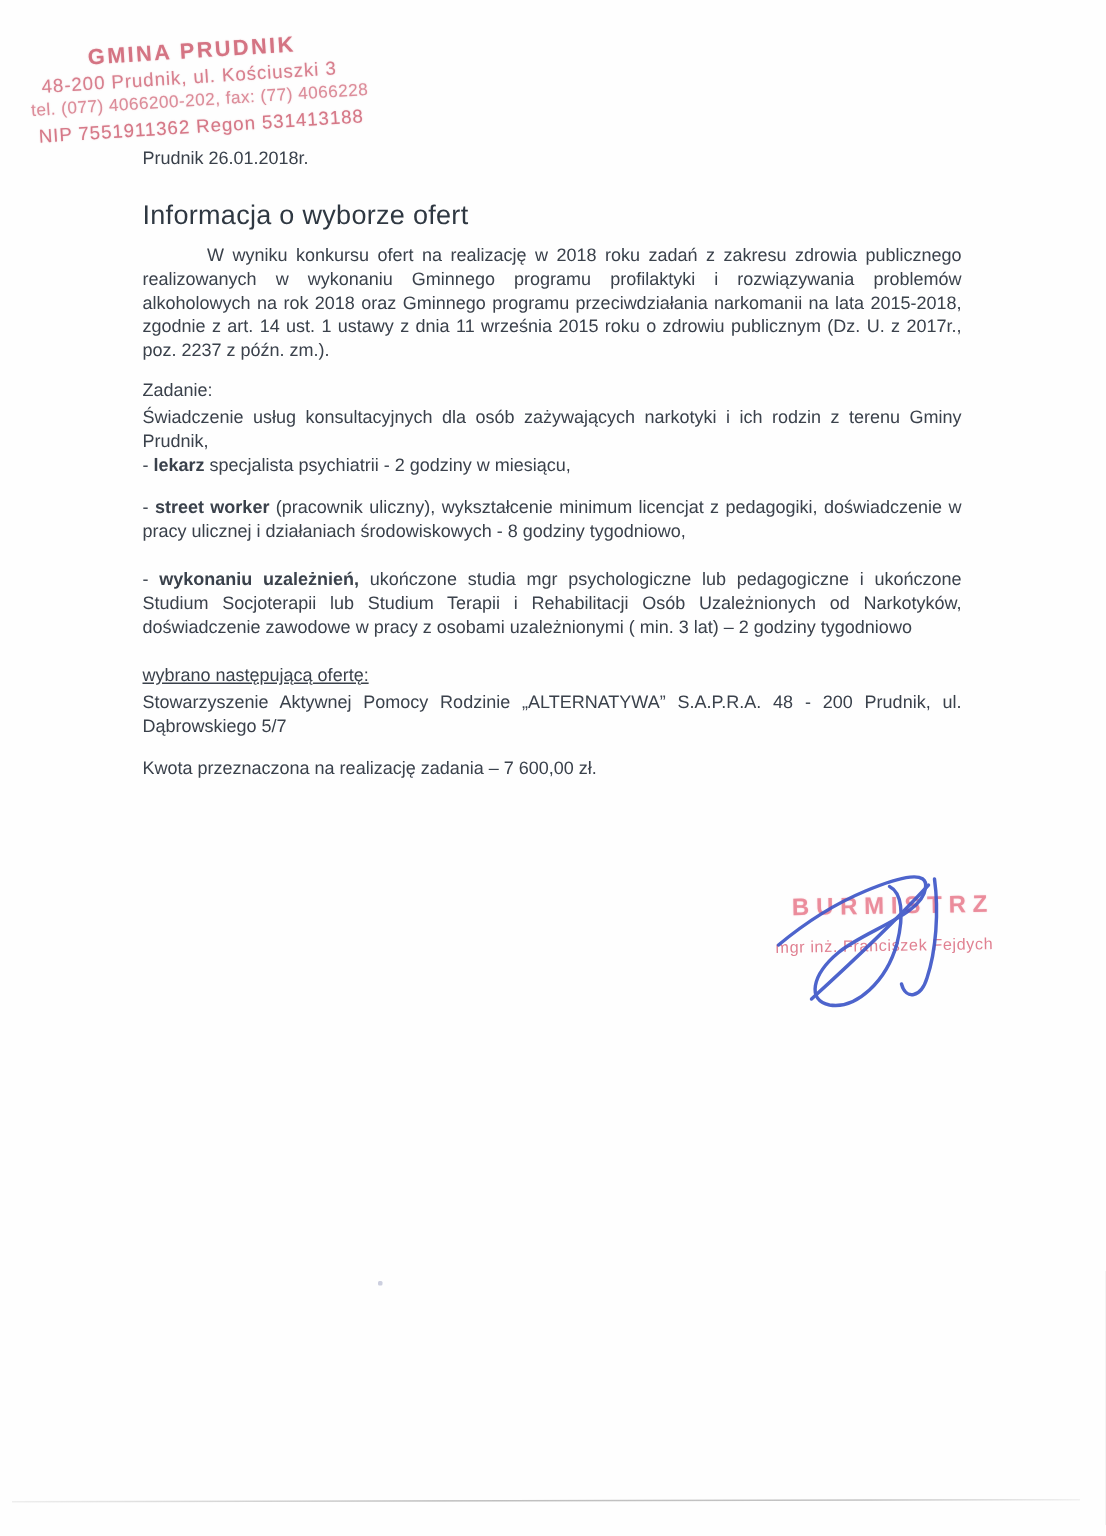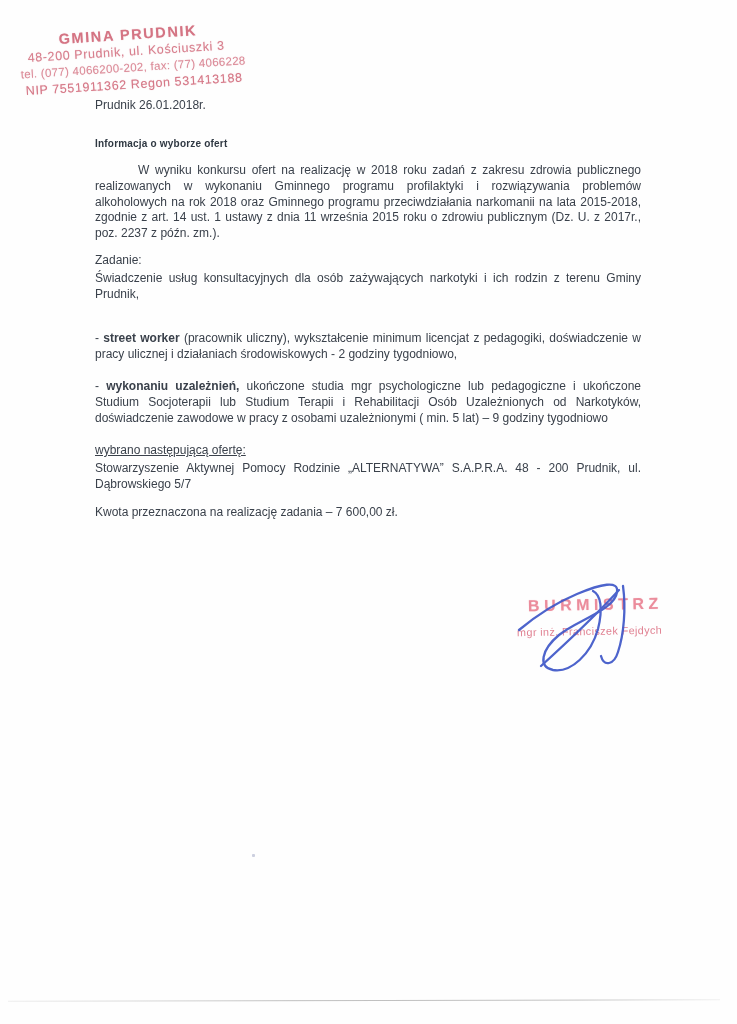--- a/index.html
+++ b/index.html
@@ -20,21 +20,21 @@
     line-height:16.5px;
     user-select:none;
   }
   .hstamp .l1{font-weight:bold;font-size:14.5px;letter-spacing:1.6px;padding-left:40px;opacity:.88;}
   .hstamp .l2{font-size:12.5px;letter-spacing:.6px;padding-left:8px;opacity:.8;}
   .hstamp .l3{font-size:11.5px;letter-spacing:.3px;padding-left:0;opacity:.72;}
   .hstamp .l4{font-size:12.5px;letter-spacing:.6px;padding-left:4px;opacity:.85;}
   
   .col{position:absolute;left:95px;width:546px;font-size:12px;line-height:15.8px;}
   .date{top:98px;text-align:right;}
-  .title{top:136px;text-align:center;font-weight:bold;font-size:10px;color:#2f3842;letter-spacing:.2px;}
+  .title{top:136px;text-align:center;font-weight:normal;font-size:18px;color:#2f3842;letter-spacing:.2px;}
   p.blk{margin:0;text-align:justify;}
   .intro{top:163px;text-indent:43px;}
   .zadanie{top:253px;}
   .taskdesc{top:271px;}
   .lekarz{top:303px;}
   .street{top:331px;}
   .terapeuta{top:379px;}
   .wybrano{top:443px;text-decoration:underline;}
   .oferta{top:461px;}
   .kwota{top:505px;}
@@ -78,24 +78,25 @@
   <p class="blk col date">Prudnik 26.01.2018r.</p>
 
   <p class="blk col title">Informacja o wyborze ofert</p>
 
   <p class="blk col intro">W wyniku konkursu ofert na realizację w 2018 roku zadań z zakresu zdrowia publicznego realizowanych w wykonaniu Gminnego programu profilaktyki i rozwiązywania problemów alkoholowych na rok 2018 oraz Gminnego programu przeciwdziałania narkomanii na lata 2015-2018, zgodnie z art. 14 ust. 1 ustawy z dnia 11 września 2015 roku o zdrowiu publicznym (Dz. U. z 2017r., poz. 2237 z późn. zm.).</p>
 
   <p class="blk col taskdesc">Świadczenie usług konsultacyjnych dla osób zażywających narkotyki i ich rodzin z terenu Gminy Prudnik,</p>
 
   <p class="blk col zadanie">Zadanie:</p>
 
+  <p class="blk col lekarz"><span>- </span><b>lekarz</b><span> specjalista psychiatrii - 2 godziny w miesiącu,</span></p>
 
-  <p class="blk col street"><span>- </span><b>street worker</b><span> (pracownik uliczny), wykształcenie minimum licencjat z pedagogiki, doświadczenie w pracy ulicznej i działaniach środowiskowych - 2 godziny tygodniowo,</span></p>
+  <p class="blk col street"><span>- </span><b>street worker</b><span> (pracownik uliczny), wykształcenie minimum licencjat z pedagogiki, doświadczenie w pracy ulicznej i działaniach środowiskowych - 8 godziny tygodniowo,</span></p>
 
-  <p class="blk col terapeuta"><span>- </span><b>wykonaniu uzależnień,</b><span> ukończone studia mgr psychologiczne lub pedagogiczne i ukończone Studium Socjoterapii lub Studium Terapii i Rehabilitacji Osób Uzależnionych od Narkotyków, doświadczenie zawodowe w pracy z osobami uzależnionymi ( min. 5 lat) – 9 godziny tygodniowo</span></p>
+  <p class="blk col terapeuta"><span>- </span><b>wykonaniu uzależnień,</b><span> ukończone studia mgr psychologiczne lub pedagogiczne i ukończone Studium Socjoterapii lub Studium Terapii i Rehabilitacji Osób Uzależnionych od Narkotyków, doświadczenie zawodowe w pracy z osobami uzależnionymi ( min. 3 lat) – 2 godziny tygodniowo</span></p>
 
   <p class="blk col wybrano">wybrano następującą ofertę:</p>
 
   <p class="blk col oferta">Stowarzyszenie Aktywnej Pomocy Rodzinie „ALTERNATYWA” S.A.P.R.A. 48 - 200 Prudnik, ul. Dąbrowskiego 5/7</p>
 
   <p class="blk col kwota">Kwota przeznaczona na realizację zadania – 7 600,00 zł.</p>
 
 
   <div class="sig-stamp-title">BURMISTRZ</div>
   <div class="sig-stamp-name">mgr inż. Franciszek Fejdych</div>

